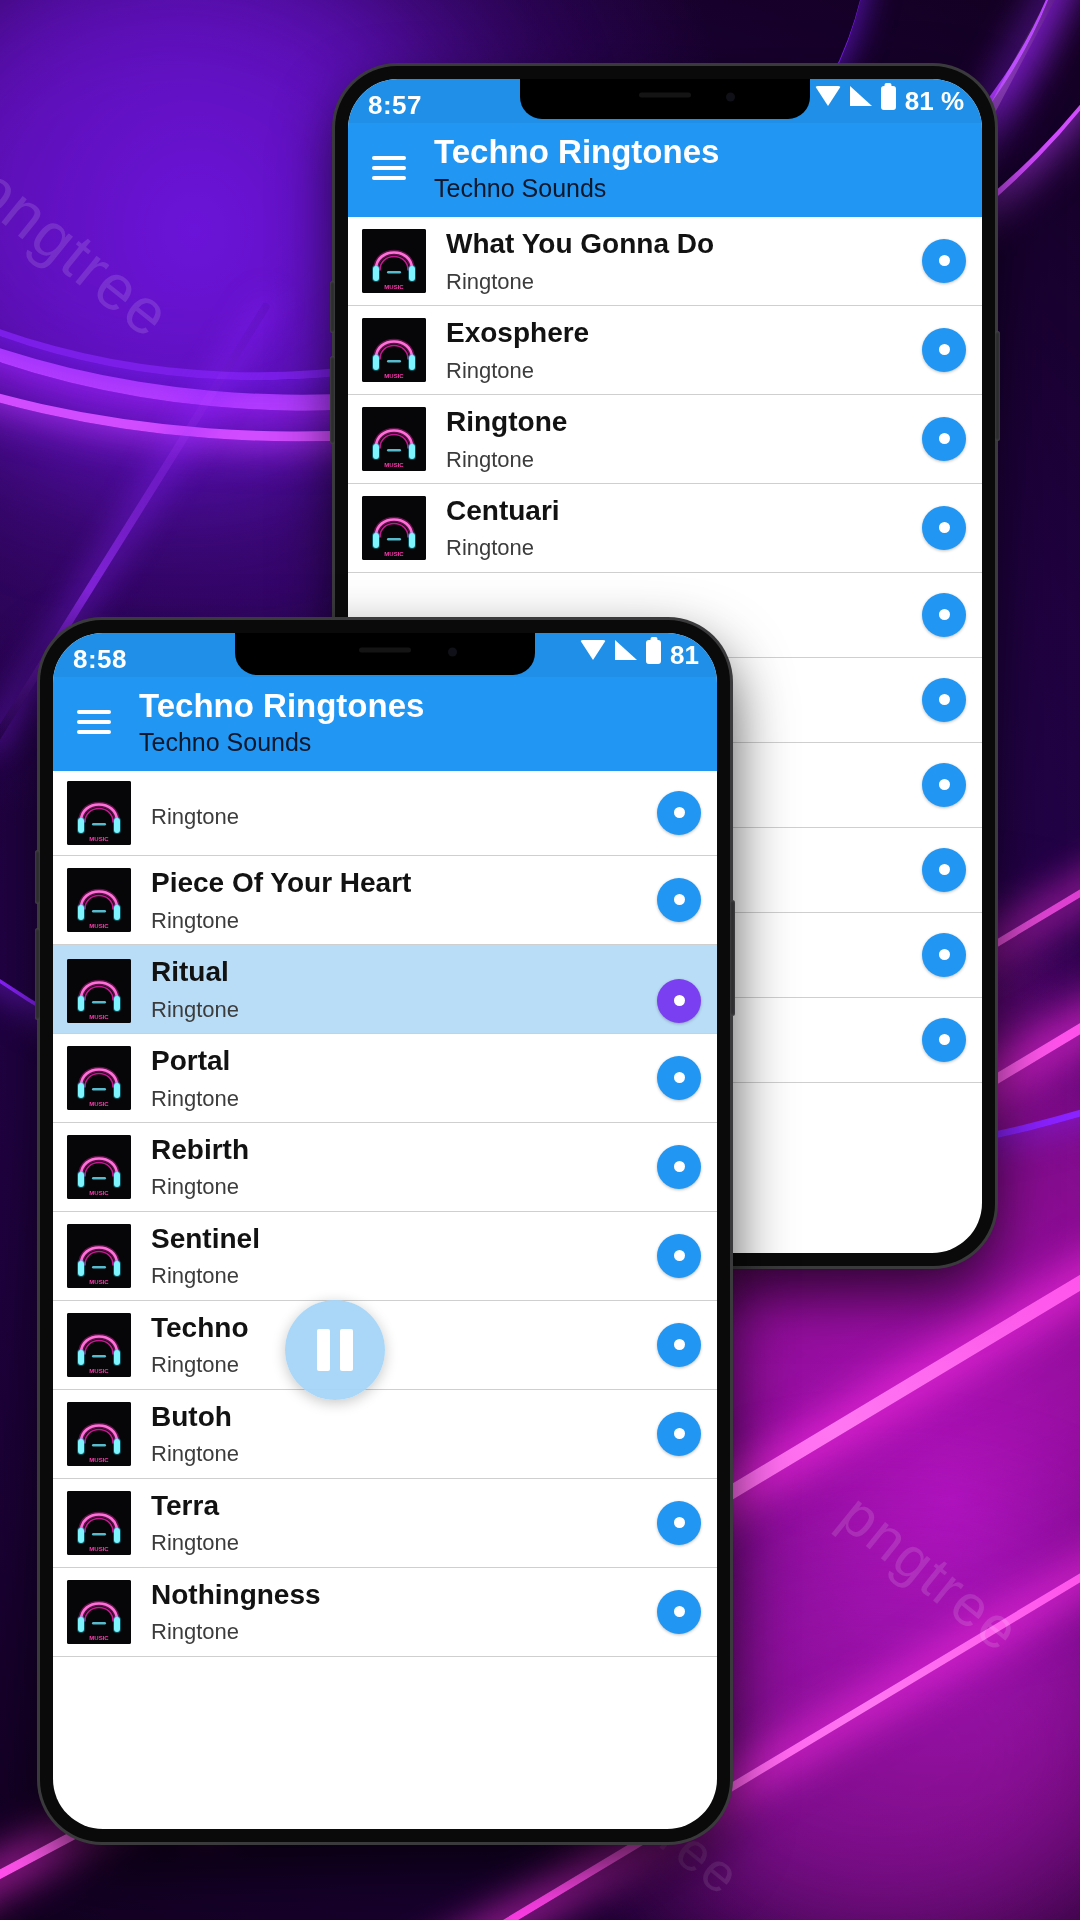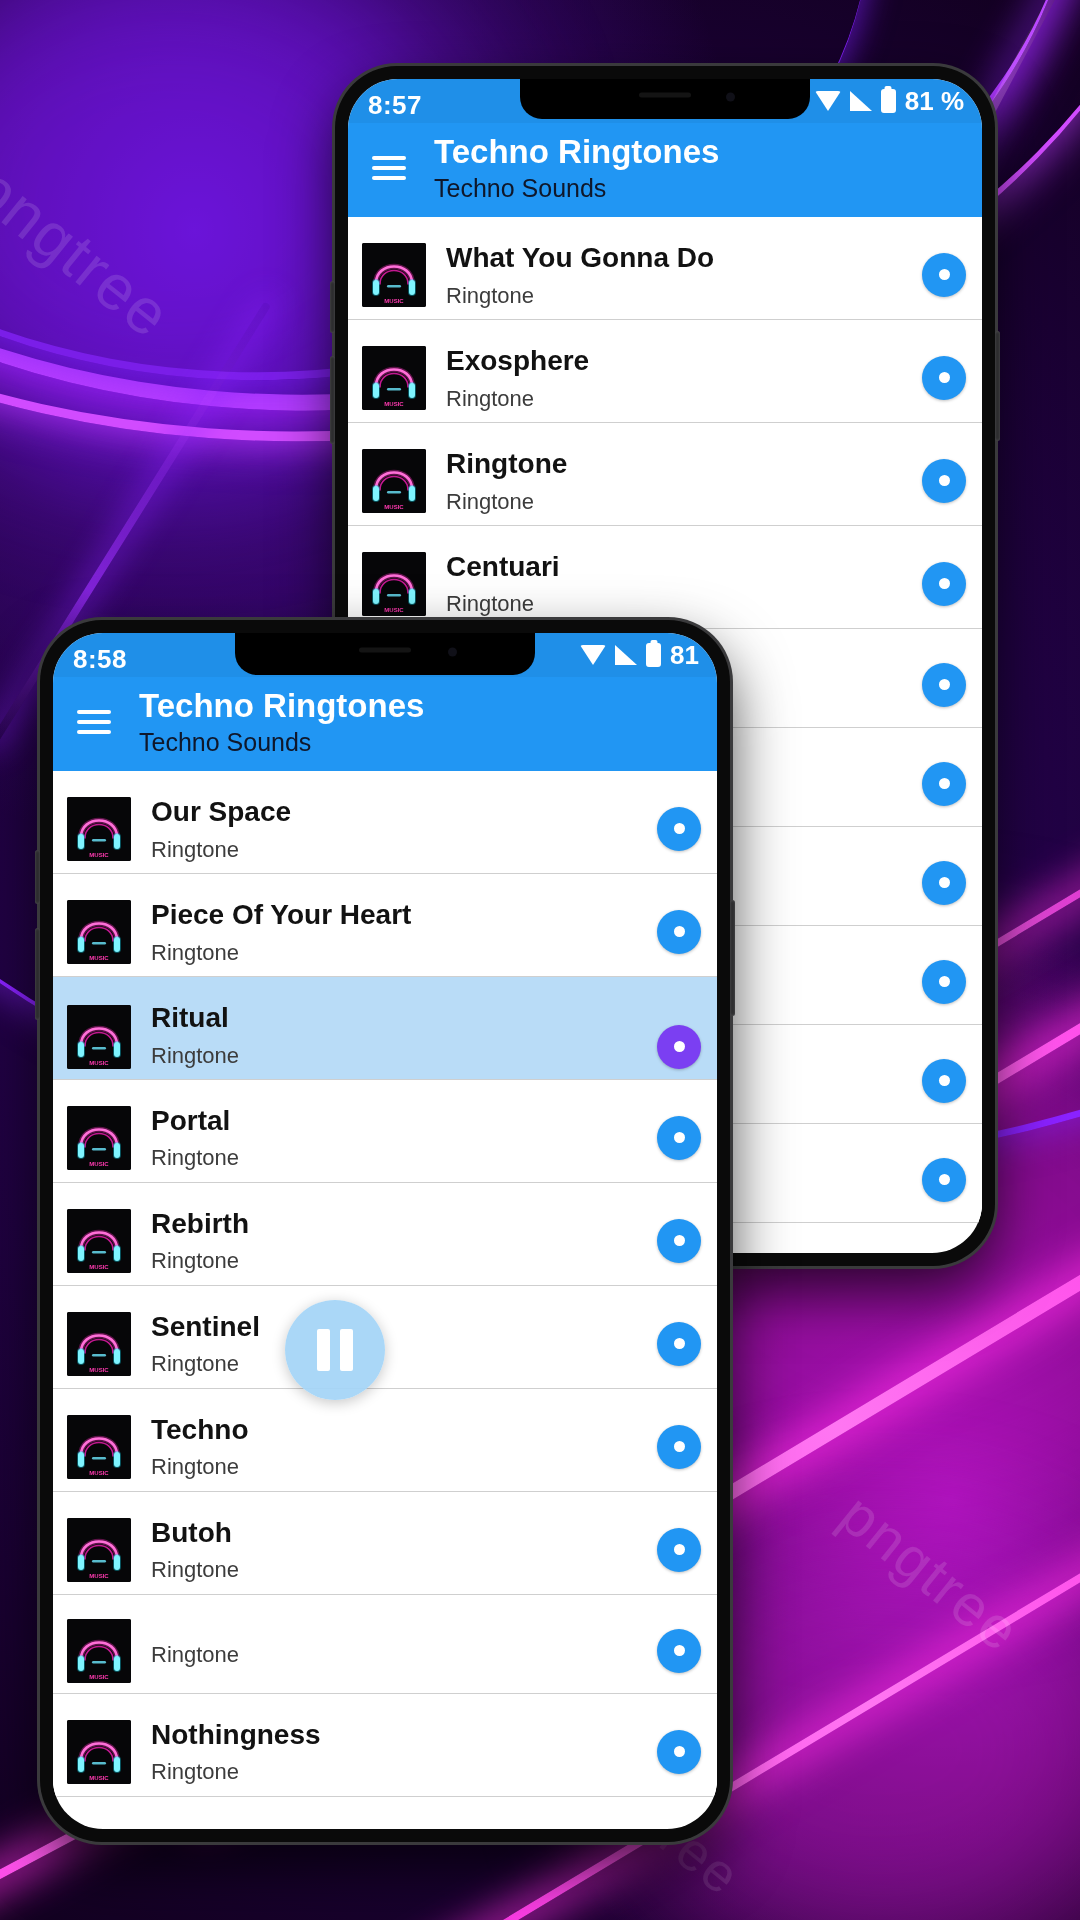--- a/index.html
+++ b/index.html
@@ -185,21 +185,21 @@
     display: flex;
     align-items: center;
     justify-content: space-between;
     padding: 0 18px 0 20px;
     color: #fff;
     font-weight: bold;
     position: relative;
     z-index: 5;
   }
   .sb-time { font-size: 26px; letter-spacing: .5px; margin-top: 8px; }
-  .sb-right { display: flex; align-items: center; gap: 9px; }
+  .sb-right { display: flex; gap: 9px; }
   .ico-wifi {
     width: 0; height: 0;
     border-left: 13px solid transparent;
     border-right: 13px solid transparent;
     border-top: 20px solid #fff;
     border-radius: 3px;
   }
   .ico-signal {
     width: 0; height: 0;
     border-left: 22px solid #fff;
@@ -257,21 +257,21 @@
     font-size: 25px;
     line-height: 1.2;
   }
 
   .list { background: #fff; }
 
   .row {
     display: flex;
     align-items: center;
     gap: 20px;
-    padding: 24px 16px 10px 14px;
+    padding: 10px 16px 10px 14px;
     border-bottom: 1px solid #cfcfcf;
     background: #fff;
     position: relative;
     min-height: 84px;
   }
   .row.selected { background: #b9dcf7; align-items: flex-end; }
 
   
   .thumb {
     width: 64px; height: 64px;
@@ -615,21 +615,20 @@
                 <path d="M18 41 C18 23, 46 23, 46 41" fill="none" stroke="#e41ba8" stroke-width="1.6" stroke-linecap="round" opacity="0.85"></path>
                 <rect x="10" y="36" width="8" height="17" rx="4" fill="#0ee6ff" opacity="0.35"></rect>
                 <rect x="11" y="37" width="6" height="15" rx="3" fill="#7ef4ff"></rect>
                 <rect x="46" y="36" width="8" height="17" rx="4" fill="#0ee6ff" opacity="0.35"></rect>
                 <rect x="47" y="37" width="6" height="15" rx="3" fill="#7ef4ff"></rect>
                 <rect x="25" y="42" width="14" height="2.4" rx="1.2" fill="#6de8ff" opacity="0.8"></rect>
                 <text x="32" y="60" font-size="6" fill="#ff3ab0" text-anchor="middle" font-family="Liberation Sans, sans-serif" font-weight="bold">MUSIC</text>
               </svg>
             </div>
             <div class="row-text">
-              <div class="row-title">Our Space</div>
               <div class="row-sub">Ringtone</div>
             </div>
             <div class="play-btn">
               <div class="dot"></div>
             </div>
           </div>
           <div class="row">
             <div class="thumb">
               <svg viewBox="0 0 64 64" aria-hidden="true">
                 <rect x="0" y="0" width="64" height="64" fill="#060608"></rect>
@@ -799,20 +798,21 @@
                 <path d="M18 41 C18 23, 46 23, 46 41" fill="none" stroke="#e41ba8" stroke-width="1.6" stroke-linecap="round" opacity="0.85"></path>
                 <rect x="10" y="36" width="8" height="17" rx="4" fill="#0ee6ff" opacity="0.35"></rect>
                 <rect x="11" y="37" width="6" height="15" rx="3" fill="#7ef4ff"></rect>
                 <rect x="46" y="36" width="8" height="17" rx="4" fill="#0ee6ff" opacity="0.35"></rect>
                 <rect x="47" y="37" width="6" height="15" rx="3" fill="#7ef4ff"></rect>
                 <rect x="25" y="42" width="14" height="2.4" rx="1.2" fill="#6de8ff" opacity="0.8"></rect>
                 <text x="32" y="60" font-size="6" fill="#ff3ab0" text-anchor="middle" font-family="Liberation Sans, sans-serif" font-weight="bold">MUSIC</text>
               </svg>
             </div>
             <div class="row-text">
+              <div class="row-title">Terra</div>
               <div class="row-sub">Ringtone</div>
             </div>
             <div class="play-btn">
               <div class="dot"></div>
             </div>
           </div>
           <div class="row">
             <div class="thumb">
               <svg viewBox="0 0 64 64" aria-hidden="true">
                 <rect x="0" y="0" width="64" height="64" fill="#060608"></rect>

